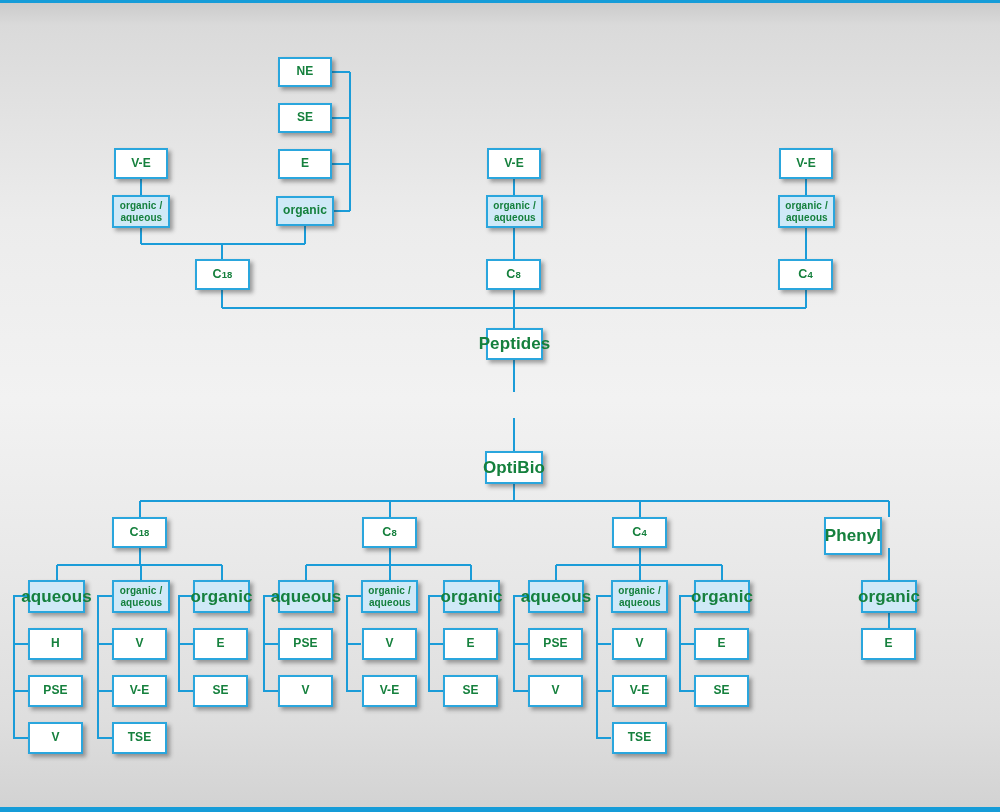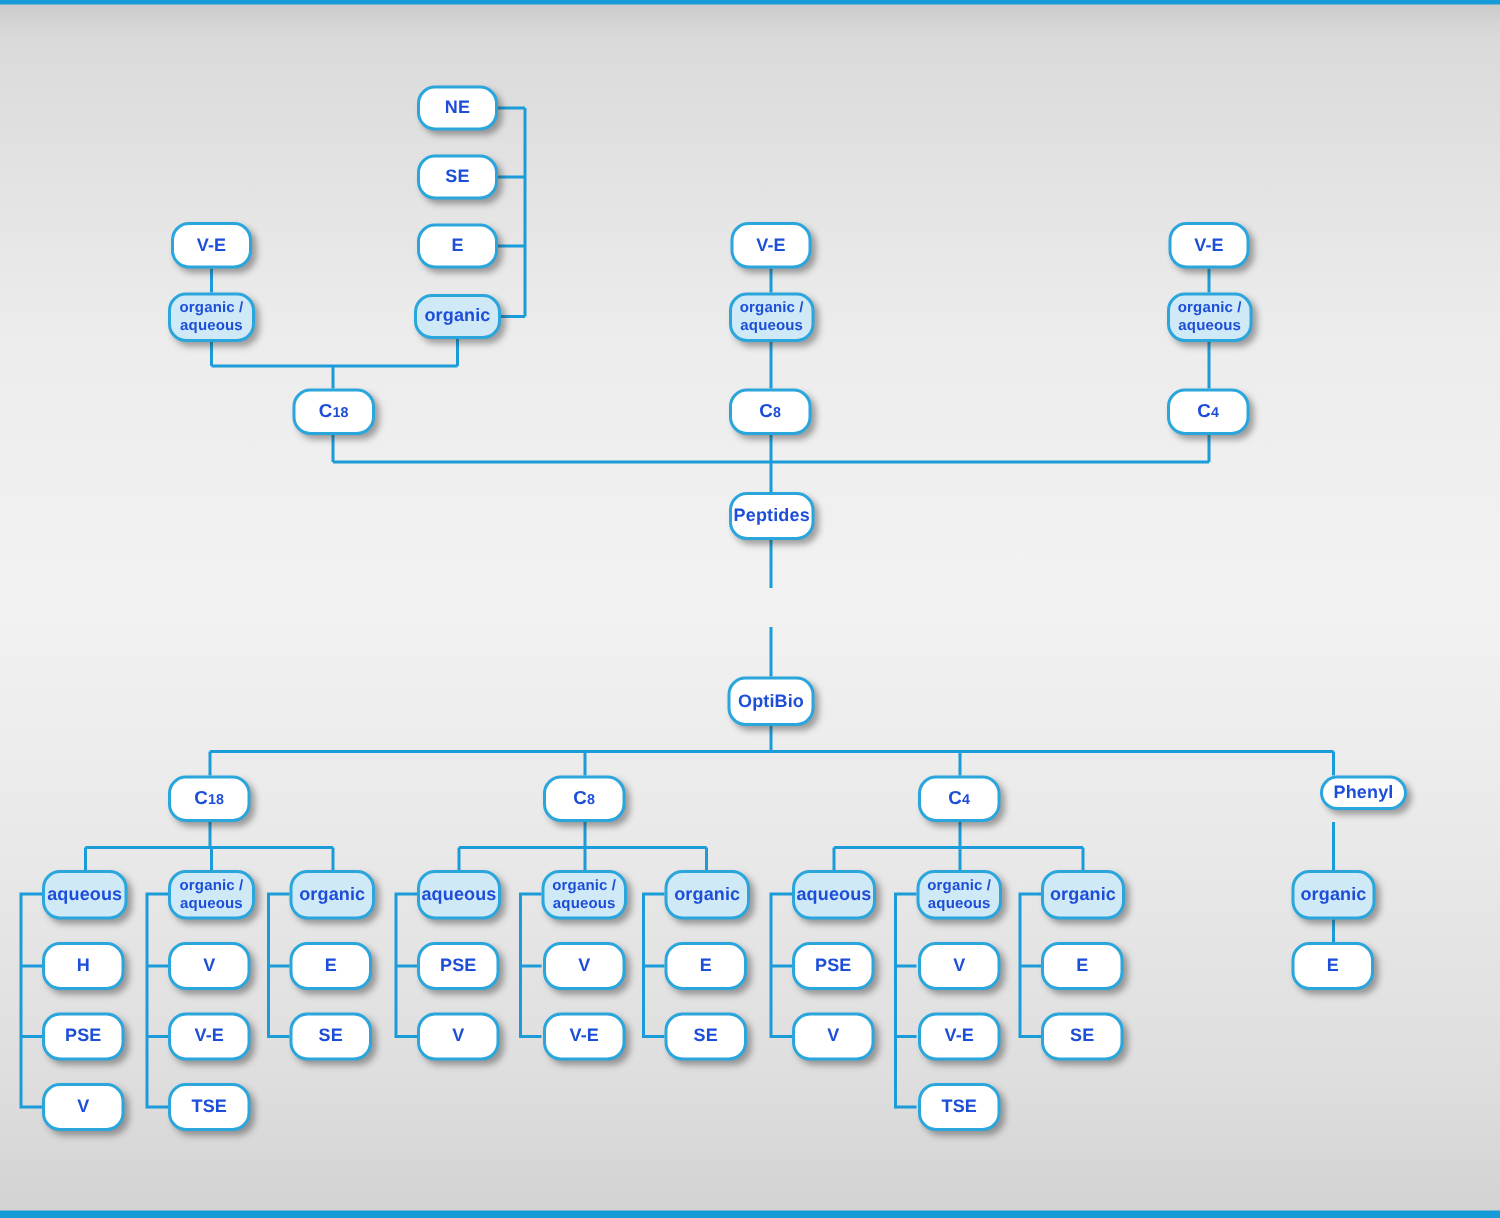--- a/index.html
+++ b/index.html
@@ -9,28 +9,28 @@
     background:linear-gradient(180deg,#c9c9c9 0px,#dadada 25px,#ececec 220px,#f2f2f2 400px,#e9e9e9 560px,#dedede 720px,#d2d2d2 812px);
   }
   #stage{position:relative;width:1000px;height:812px;}
   .strip{position:absolute;left:0;width:1000px;background:#159cd8;}
   #strip-top{top:0;height:3px;}
   #strip-bottom{bottom:0;height:5px;}
   svg.wires{position:absolute;left:0;top:0;pointer-events:none;}
   .n{
     position:absolute;box-sizing:border-box;
     display:flex;align-items:center;justify-content:center;
-    background:#ffffff;border:2px solid #2aa6dd;border-radius:12px;
+    background:#ffffff;border:2px solid #2aa6dd;border-radius:0;
     box-shadow:3px 3px 4px rgba(45,45,45,.42);
-    font-weight:bold;font-size:12px;line-height:1.15;color:#1d4ed8;
+    font-weight:bold;font-size:12px;line-height:1.15;color:#15803d;
     text-align:center;letter-spacing:.1px;
   }
-  .b{background:#cfe9f7;}
+  .b{background:#cfe9f7;text-align:right;}
   .ml{font-size:10px;white-space:pre-line;}
-  .md{font-size:12px;}
+  .md{font-size:17px;}
   .cd .pre{font-size:12.5px;}
   .cd .dig{font-size:9.5px;}
   #banner{
     position:absolute;left:0;top:392;width:1000px;height:26px;top:392px;
     background:#129bd8;color:#ffffff;display:flex;align-items:center;justify-content:center;
     font-weight:bold;font-size:12.5px;letter-spacing:.3px;
   }
   #banner .reg{font-size:8px;position:relative;top:-4px;}
   #banner .rest{margin-left:4px;}
 </style>
@@ -99,21 +99,21 @@
 
   <div class="n cd" style="left:112px;top:517px;width:55px;height:31px;">
       <span class="lbl"><span class="pre">C</span><span class="dig">18</span></span>
     </div>
   <div class="n cd" style="left:362px;top:517px;width:55px;height:31px;">
       <span class="lbl"><span class="pre">C</span><span class="dig">8</span></span>
     </div>
   <div class="n cd" style="left:612px;top:517px;width:55px;height:31px;">
       <span class="lbl"><span class="pre">C</span><span class="dig">4</span></span>
     </div>
-  <div class="n md" style="left:880px;top:517px;width:58px;height:23px;">Phenyl</div>
+  <div class="n md" style="left:824px;top:517px;width:58px;height:38px;">Phenyl</div>
 
   <div class="n b md" style="left:28px;top:580px;width:57px;height:33px;">aqueous</div>
   <div class="n b ml" style="left:112px;top:580px;width:58px;height:33px;">organic /
 aqueous</div>
   <div class="n b md" style="left:193px;top:580px;width:57px;height:33px;">organic</div>
 
   <div class="n b md" style="left:278px;top:580px;width:56px;height:33px;">aqueous</div>
   <div class="n b ml" style="left:361px;top:580px;width:57px;height:33px;">organic /
 aqueous</div>
   <div class="n b md" style="left:443px;top:580px;width:57px;height:33px;">organic</div>

